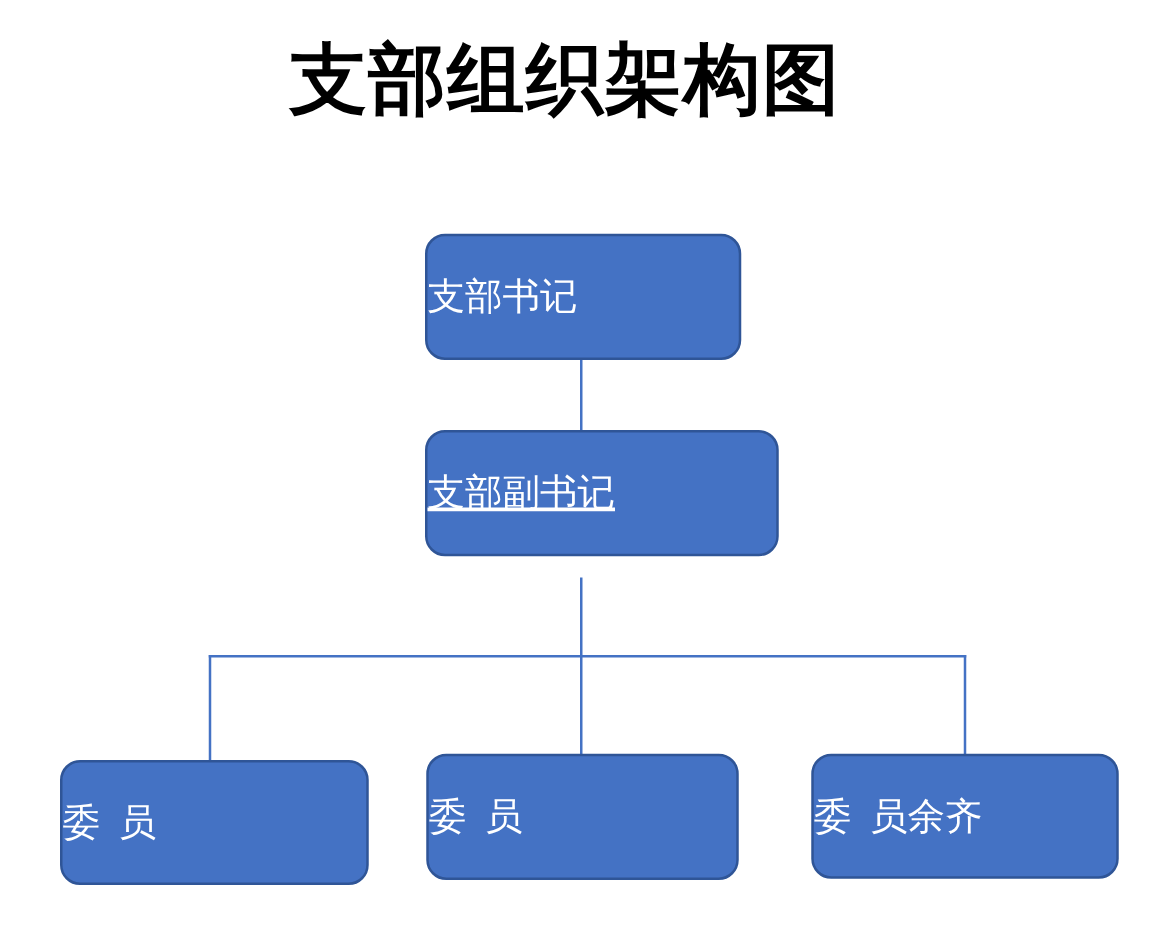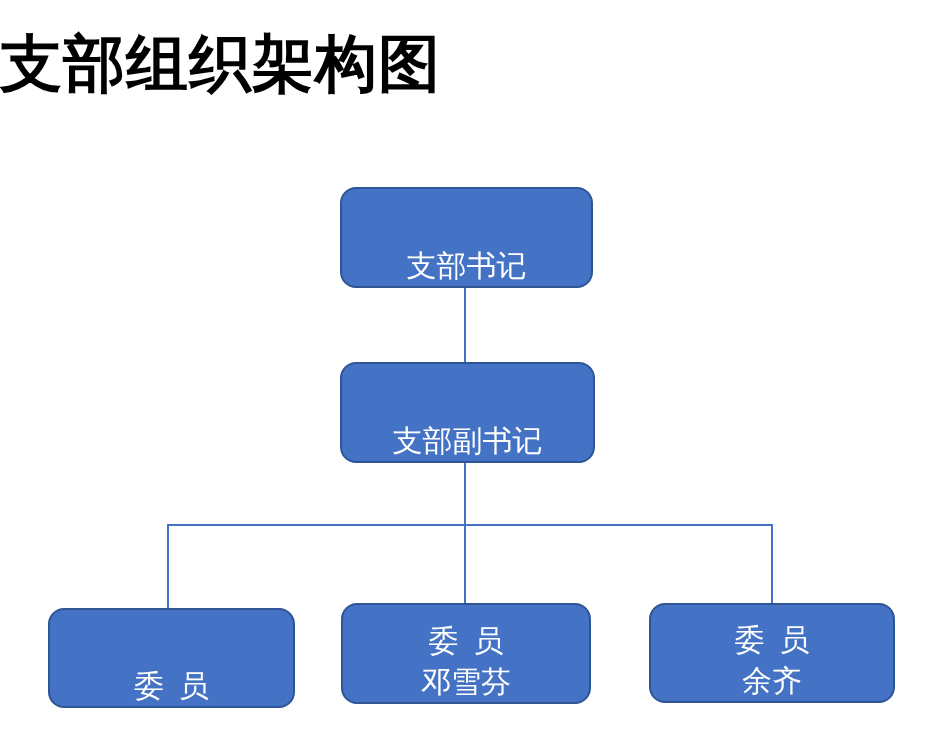--- a/index.html
+++ b/index.html
@@ -13,47 +13,47 @@
     height: 750px;
     background: var(--background, #ffffff);
     overflow: hidden;
     font-family: "Liberation Serif", "DejaVu Serif", serif;
   }
   .chart-title {
     position: absolute;
     left: 0;
     top: 22px;
     width: 904px;
-    text-align: left;
+    text-align: center;
     font-size: 62px;
     font-weight: 700;
     color: var(--title-text, #000000);
     letter-spacing: 1px;
     white-space: pre;
   }
   .node {
     position: absolute;
     background: var(--node-fill, #4472C4);
     border: 2px solid var(--node-border, #2F5597);
     border-radius: 16px;
     box-sizing: border-box;
     color: var(--node-text, #ffffff);
     display: flex;
-    flex-direction: column;
+    flex-direction: row;
     align-items: center;
-    justify-content: flex-end;
+    justify-content: flex-start;
     text-align: center;
     font-size: 30px;
     line-height: 41px;
   }
   .node .line {
     white-space: pre-wrap;
   }
   .node-secretary        { left: 340px; top: 187px; width: 253px; height: 101px; }
-  .node-deputy           { left: 340px; top: 362px; width: 255px; height: 101px; }
+  .node-deputy           { left: 340px; top: 344px; width: 283px; height: 101px; text-decoration: underline; }
   .node-member-1         { left:  48px; top: 608px; width: 247px; height: 100px; }
   .node-member-2         { left: 341px; top: 603px; width: 250px; height: 101px; }
   .node-member-3         { left: 649px; top: 603px; width: 246px; height: 100px; }
   .conn {
     position: absolute;
     background: var(--connector, #4472C4);
   }
   .conn-v1 { left: 464px; top: 288px; width: 2px;   height: 75px; }
   .conn-v2 { left: 464px; top: 462px; width: 2px;   height: 63px; }
   .conn-h  { left: 167px; top: 524px; width: 606px; height: 2px;  }
@@ -82,21 +82,20 @@
   <div class="node node-deputy">
     <div class="line">支部副书记</div>
   </div>
 
   <div class="node node-member-1">
     <div class="line">委  员</div>
   </div>
 
   <div class="node node-member-2">
     <div class="line">委  员</div>
-    <div class="line">邓雪芬</div>
   </div>
 
   <div class="node node-member-3">
     <div class="line">委  员</div>
     <div class="line">余齐</div>
   </div>
 
 </div>
 
 </body></html>

